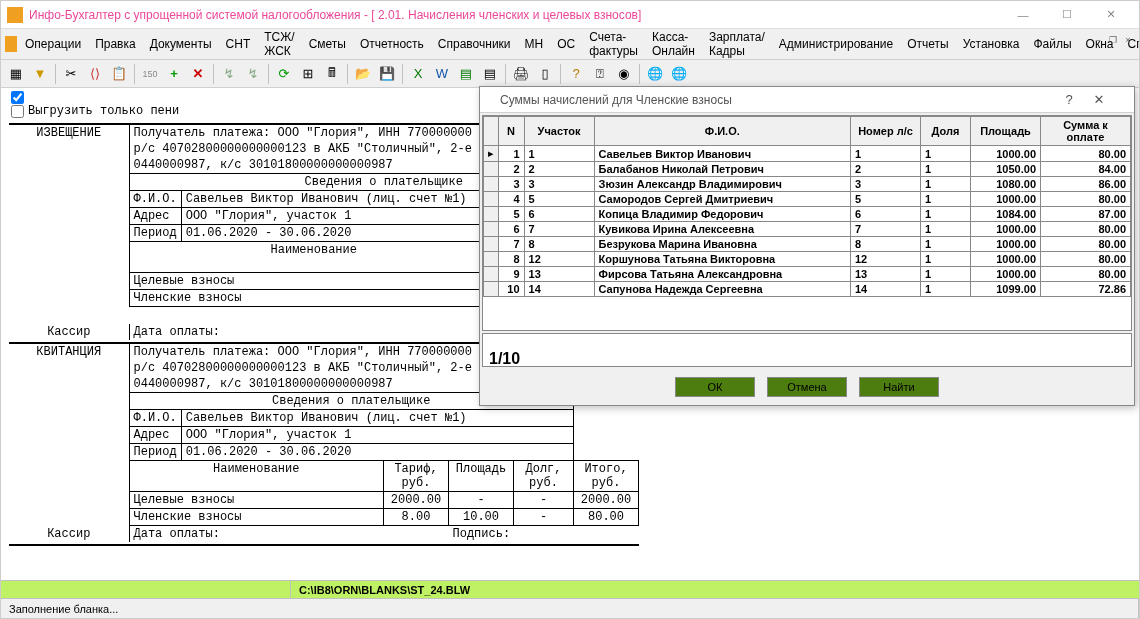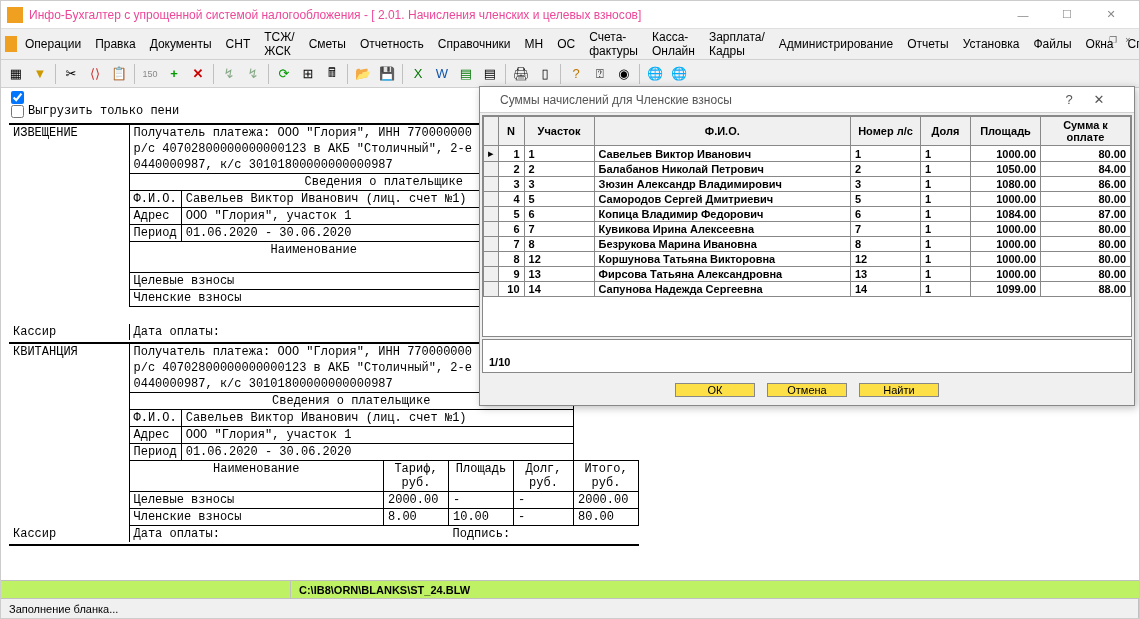--- a/index.html
+++ b/index.html
@@ -16,44 +16,44 @@
 .tbtn { width: 22px; height: 22px; display: flex; align-items: center; justify-content: center; font-size: 13px; border: 1px solid transparent; }
 .tsep { width: 1px; height: 20px; background: #c0c0c0; margin: 0 2px; }
 .content { position: relative; height: calc(100% - 100px); overflow: hidden; background: #fff; }
 .checks { padding: 3px 10px; }
 .checks label { display: flex; align-items: center; gap: 4px; font-size: 12px; font-family: 'Courier New', monospace; }
 .checks input { margin: 0; }
 .doc { font-family: 'Courier New', monospace; font-size: 12px; padding: 0 8px; }
 .doc table { border-collapse: collapse; }
 .doc td { border: 1px solid #000; padding: 1px 4px; vertical-align: top; }
 .doc .noborder td { border: none; }
-.doc .r { text-align: left; }
+.doc .r { text-align: center; }
 .doc .c { text-align: center; }
 .section-head { border-top: 2px solid #000; margin-top: 2px; }
 .label-col { width: 120px; border: none !important; vertical-align: top; padding-right: 8px; }
 .statusbar { position: absolute; bottom: 0; left: 0; right: 0; height: 20px; background: #f0f0f0; border-top: 1px solid #c0c0c0; display: flex; align-items: center; font-size: 11px; }
 .statusbar .cell { border-right: 1px solid #c0c0c0; padding: 0 8px; height: 100%; display: flex; align-items: center; }
 .pathbar { position: absolute; bottom: 20px; left: 0; right: 0; height: 18px; background: #bef264; border-top: 1px solid #c0c0c0; display: flex; align-items: center; }
 .pathbar .cell { padding: 0 8px; font-weight: bold; font-size: 11px; }
 .pathbar .pre { width: 290px; border-right: 1px solid #c0c0c0; height: 100%; }
 
 
 .modal { position: absolute; left: 478px; top: 85px; width: 656px; height: 320px; background: #f0f0f0; border: 1px solid #888; box-shadow: 2px 2px 8px rgba(0,0,0,0.25); display: flex; flex-direction: column; }
 .modal .mtitle { height: 26px; background: #fff; display: flex; align-items: center; padding: 0 20px; border-bottom: 1px solid #d0d0d0; font-size: 12px; color: #555; }
 .modal .mtitle .sp { flex: 1; }
 .modal .mtitle .xb { width: 30px; text-align: center; font-size: 13px; }
 .modal .grid { flex: 1; background: #fff; margin: 2px; border: 1px solid #888; overflow: auto; }
 .modal table { border-collapse: collapse; width: 100%; font-size: 11px; }
 .modal th { background: #f0f0f0; border: 1px solid #888; padding: 2px 4px; font-weight: bold; text-align: center; }
 .modal td { border: 1px solid #888; padding: 1px 4px; }
 .modal td.r { text-align: right; }
 .modal .rowmark { width: 14px; background: #f0f0f0; text-align: center; }
-.modal .footer { height: 20px; background: #fff; margin: 0 2px 2px 2px; border: 1px solid #888; padding: 16px 6px; font-size: 11px; font-weight: bold; }
+.modal .footer { height: 20px; background: #fff; margin: 0 2px 2px 2px; border: 1px solid #888; padding: 16px 6px; font-size: 16px; font-weight: bold; }
 .modal .btns { display: flex; justify-content: center; gap: 12px; padding: 8px; }
-.modal .btns button { width: 80px; height: 14px; background: #fde047; border: 1px solid #888; font-size: 11px; }
+.modal .btns button { width: 80px; height: 20px; background: #4d7c0f; border: 1px solid #888; font-size: 11px; }
 </style>
 </head>
 <body>
 
 <div class="titlebar">
   <span class="icon"></span>
   <span class="title">Инфо-Бухгалтер с упрощенной системой налогообложения - [ 2.01. Начисления членских и целевых взносов]</span>
   <span class="wbtn">—</span>
   <span class="wbtn">☐</span>
   <span class="wbtn">✕</span>
@@ -383,21 +383,21 @@
     <td class="r"><b>80.00</b></td>
           </tr>
           <tr>
             <td class="rowmark"></td>
     <td class="r"><b>10</b></td>
     <td><b>14</b></td>
     <td><b>Сапунова Надежда Сергеевна</b></td>
     <td><b>14</b></td>
     <td><b>1</b></td>
     <td class="r"><b>1099.00</b></td>
-    <td class="r"><b>88.00</b></td>
+    <td class="r"><b>72.86</b></td>
           </tr>
         </tbody>
     </table>
   </div>
   <div class="footer">1/10</div>
   <div class="btns">
     <button>ОК</button>
     <button>Отмена</button>
     <button>Найти</button>
   </div>

